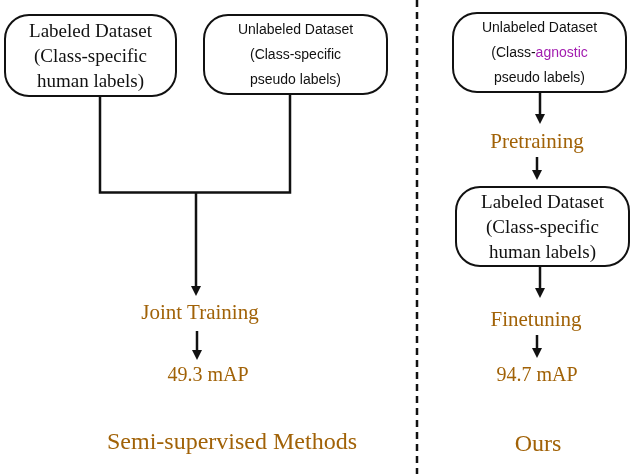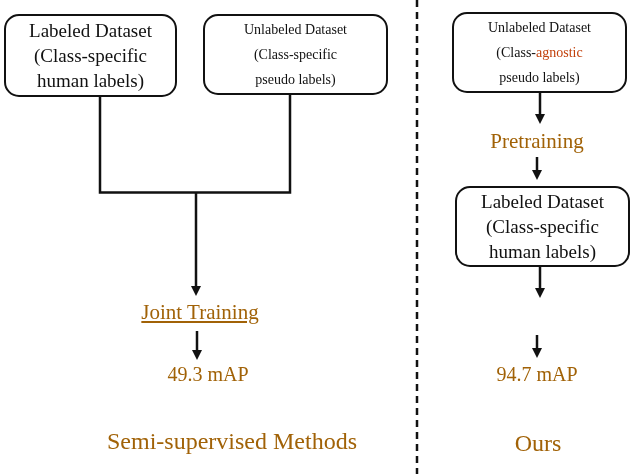--- a/index.html
+++ b/index.html
@@ -10,44 +10,43 @@
     overflow:hidden;
     color:#111111;
   }
   .serif{font-family:"Liberation Serif","DejaVu Serif",serif;}
   .sans{font-family:"Liberation Sans","DejaVu Sans",sans-serif;}
   .connector-layer{position:absolute;left:0;top:0;width:634px;height:474px;}
   .box{
     position:absolute;
     box-sizing:border-box;
     border:2.5px solid #111111;
-    border-radius:15px;
+    border-radius:25px;
     background:#ffffff;
     display:flex;flex-direction:column;
     justify-content:center;align-items:center;
     text-align:center;
-    font-family:Liberation Serif, serif;
   }
   .box .line{font-size:19px;line-height:25px;color:#111111;white-space:nowrap;}
   .box.sans .line{font-size:14px;line-height:25px;}
   .box-labeled-left {left:4px;  top:14px;  width:173px;height:83px;}
   .box-unlabeled-left{left:203px;top:14px; width:185px;height:81px;}
   .box-unlabeled-right{left:452px;top:12px;width:175px;height:81px;}
   .box-labeled-right {left:455px;top:186px;width:175px;height:81px;}
   .flabel{
     position:absolute;
     transform:translateX(-50%);
     white-space:nowrap;
     color:#a16207;
     line-height:1.15;
   }
   .step-label{font-size:21px;}
   .map-label{font-size:20px;}
   .caption{font-size:24px;}
-  .lbl-joint{left:200px;top:300px;text-decoration:underline;}
+  .lbl-joint{left:200px;top:300px;}
   .lbl-map-left{left:208px;top:363px;}
   .lbl-caption-left{left:232px;top:428px;}
   .lbl-pretraining{left:537px;top:129px;}
   .lbl-finetuning{left:536px;top:307px;}
   .lbl-map-right{left:537px;top:363px;}
   .lbl-caption-right{left:538px;top:430px;}
   .hl-red{color:#ee1111;}
 </style>
 </head>
 <body>
@@ -88,30 +87,31 @@
   </div>
 
   <div class="flabel serif step-label lbl-joint">Joint Training</div>
 
   <div class="flabel serif map-label lbl-map-left">49.3 mAP</div>
 
   <div class="flabel serif caption lbl-caption-left">Semi-supervised Methods</div>
 
   <div class="box sans box-unlabeled-right">
     <div class="line">Unlabeled Dataset</div>
-    <div class="line"><span>(Class-</span><span class="hl-red" style="color: #c2410c; text-align: right;">agnostic</span></div>
+    <div class="line"><span>(Class-</span><span class="hl-red" style="color: #a21caf; text-align: right;">agnostic</span></div>
     <div class="line">pseudo labels)</div>
   </div>
 
   <div class="flabel serif step-label lbl-pretraining">Pretraining</div>
 
   <div class="box serif box-labeled-right">
     <div class="line">Labeled Dataset</div>
     <div class="line">(Class-specific</div>
     <div class="line">human labels)</div>
   </div>
 
+  <div class="flabel serif step-label lbl-finetuning">Finetuning</div>
 
   <div class="flabel serif map-label lbl-map-right">94.7 mAP</div>
 
   <div class="flabel serif caption lbl-caption-right">Ours</div>
 
 </div>
 
 </body></html>

